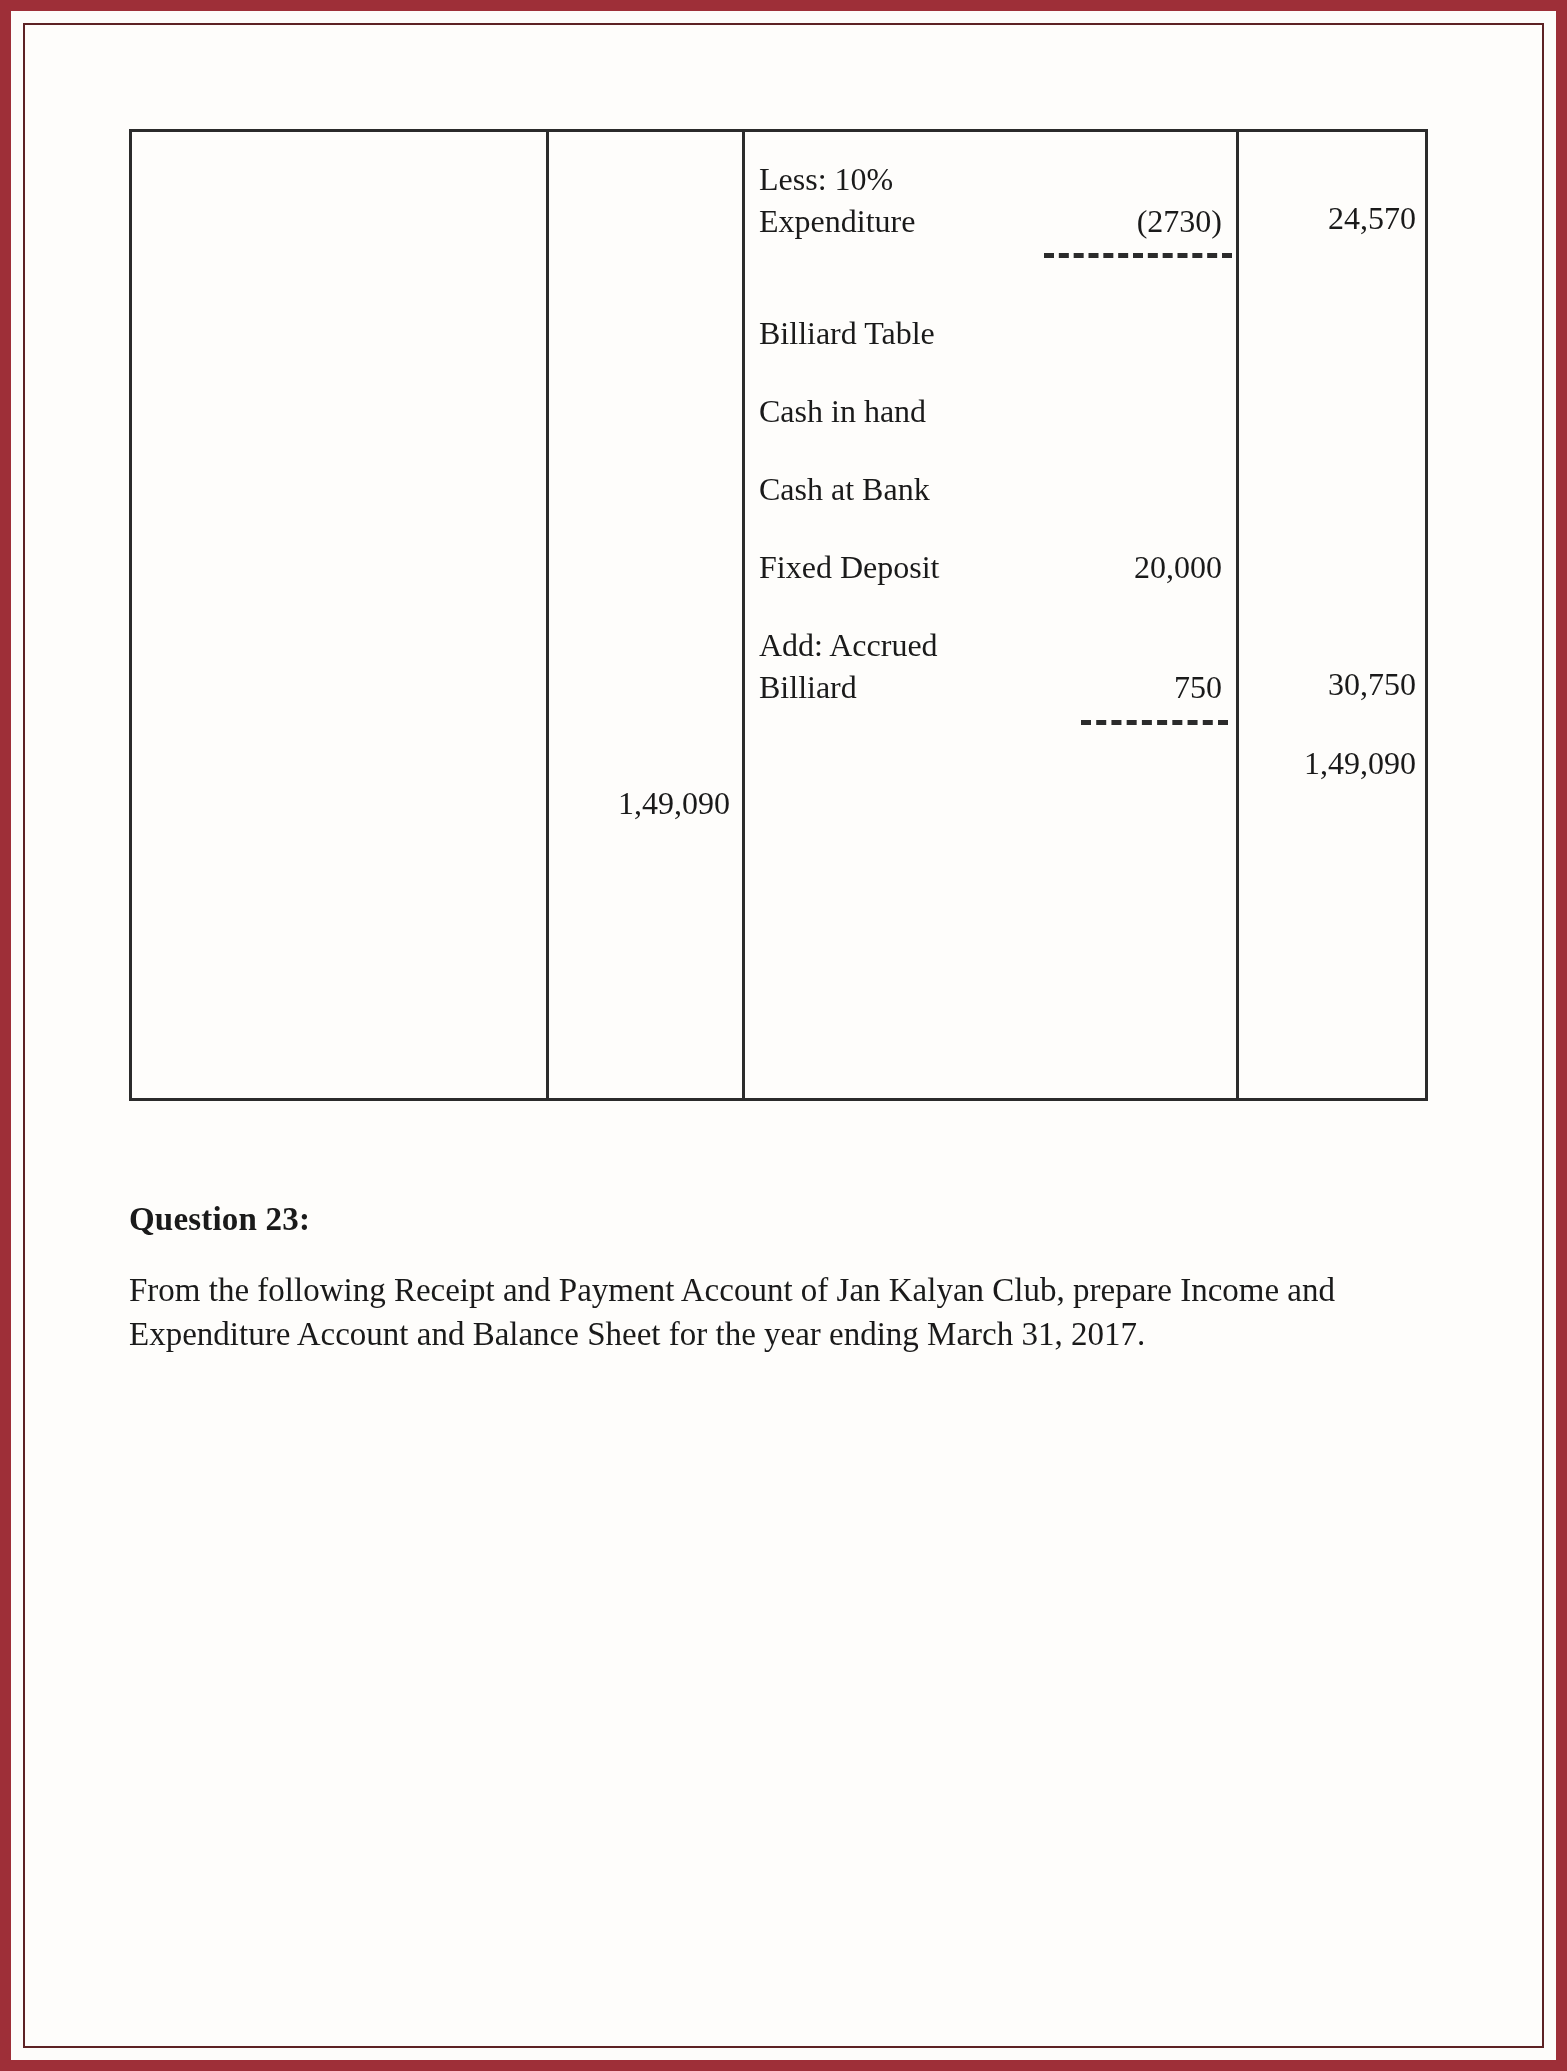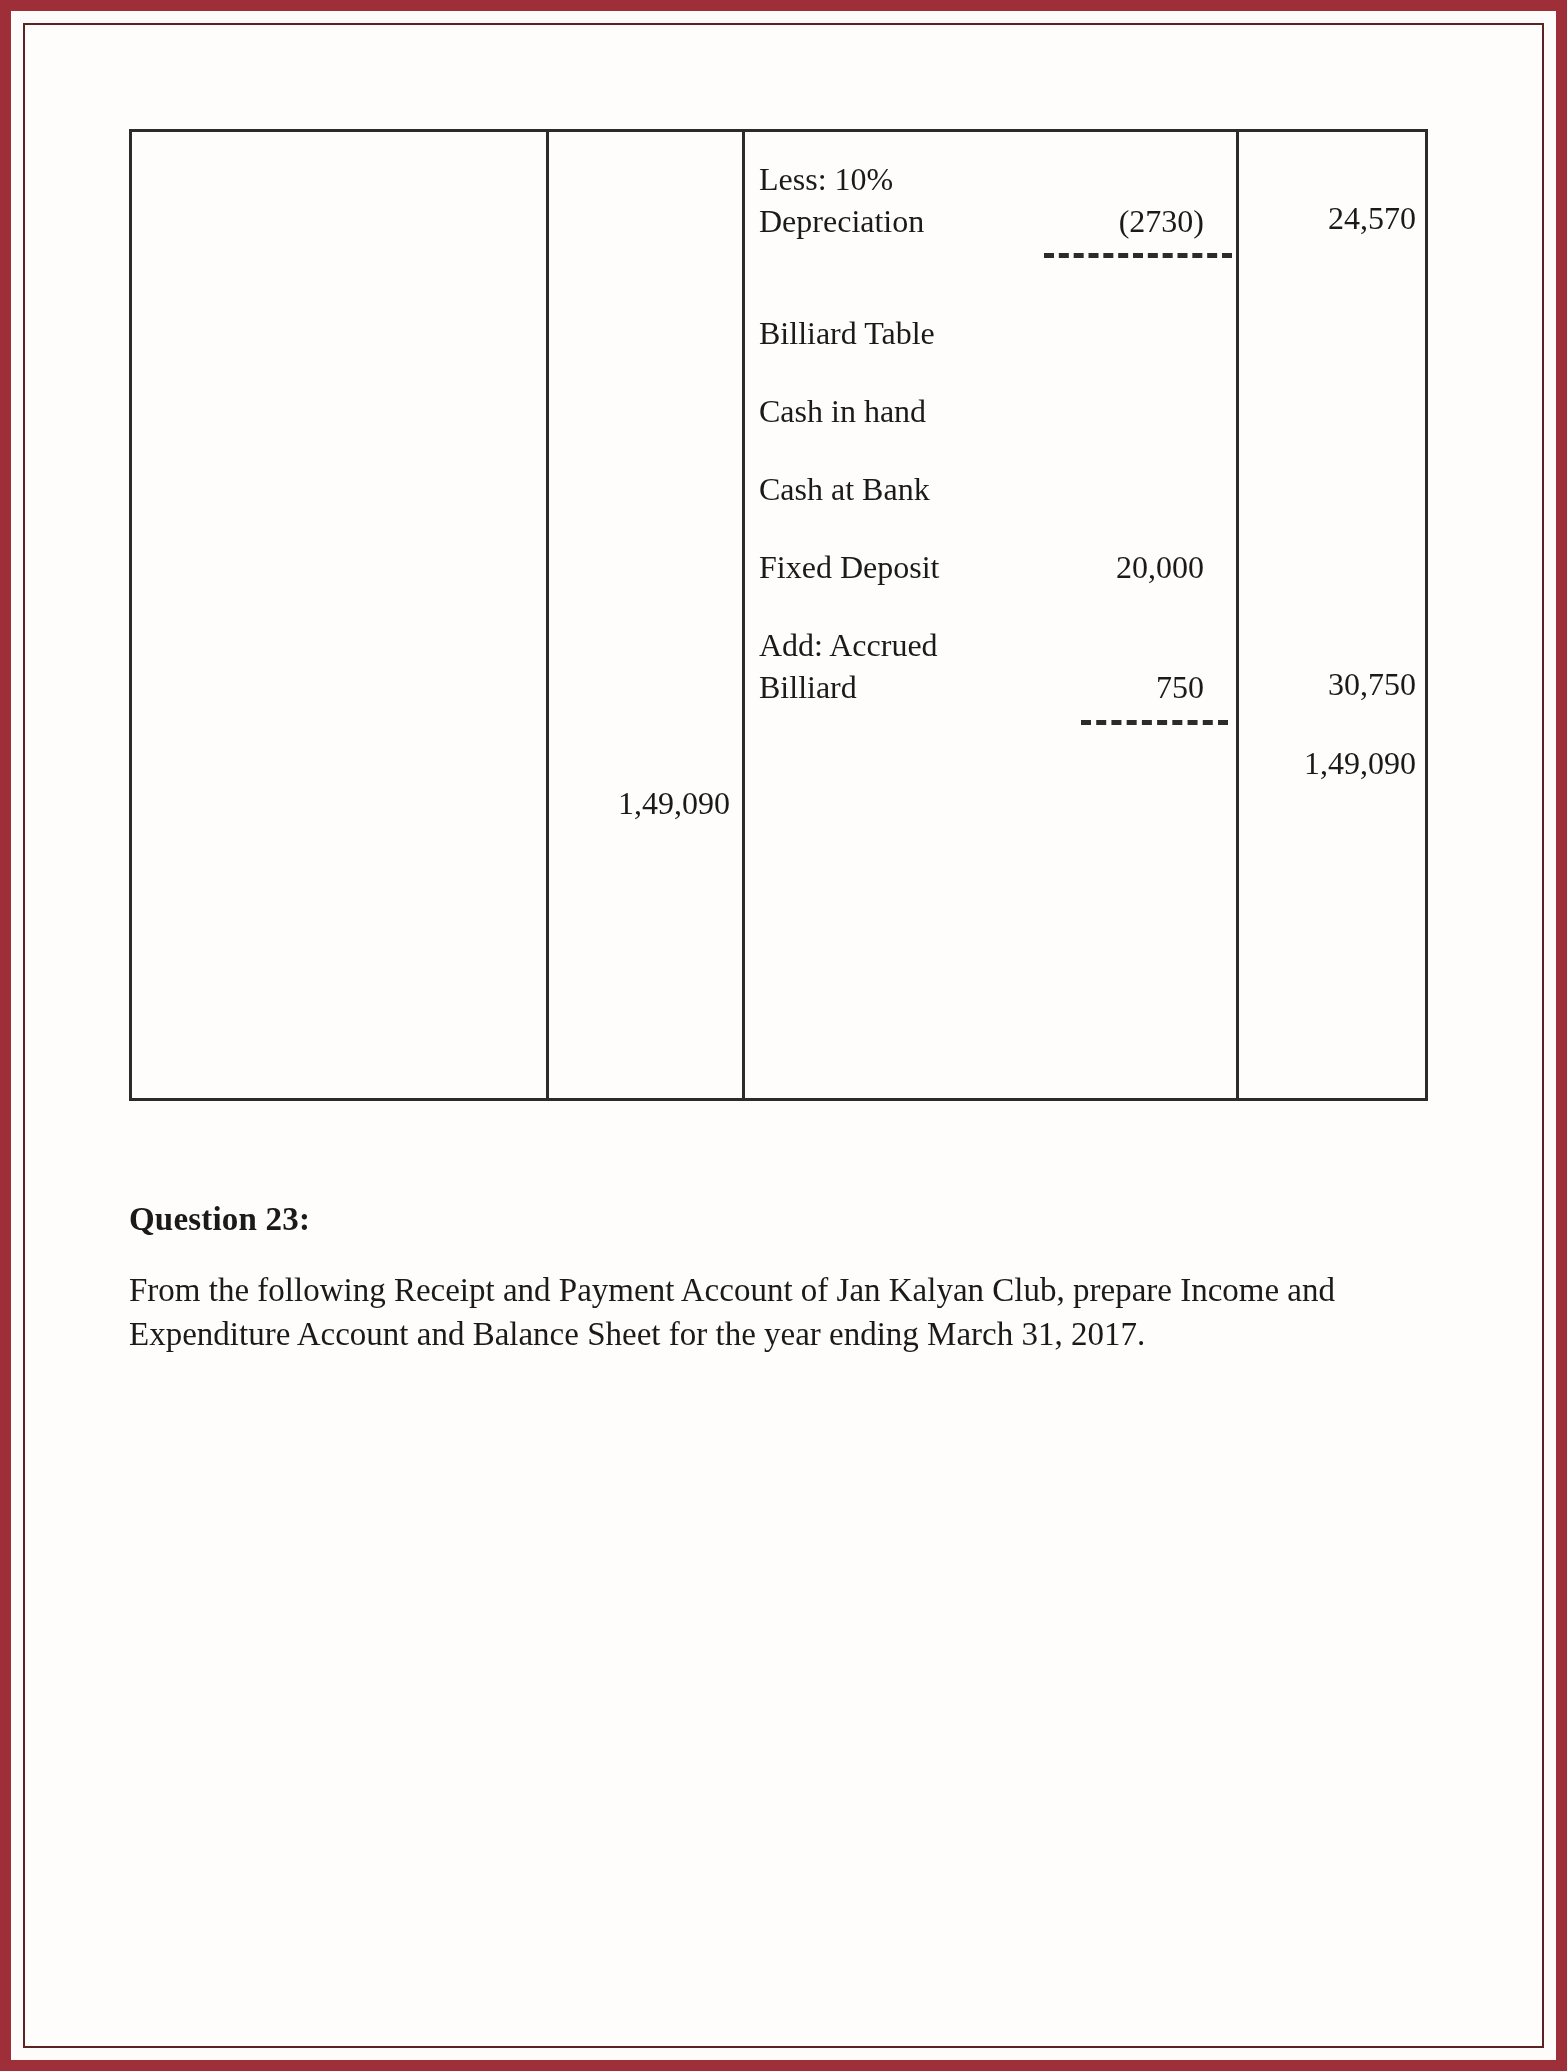--- a/index.html
+++ b/index.html
@@ -71,21 +71,21 @@
   }
   #col-particulars-left { left: 0;     width: 414px; }
   #col-amount-left      { left: 417px; width: 193px; }
   #col-particulars-right{ left: 613px; width: 491px; }
   #col-amount-right     { left: 1107px;width: 189px; }
 
   
   .entry {
     position: absolute;
     left: 14px;
-    right: 24px;
+    right: 6px;
     font-size: 32px;
     line-height: 42px;
   }
   .entry .label {
     display: inline-block;
     max-width: 250px;
   }
   .entry .sub-amount {
     position: absolute;
     right: 8px;
@@ -144,21 +144,21 @@
 
     <div class="col" id="col-amount-left">
       <div class="amount-cell" style="top: 653px;">1,49,090</div>
     </div>
 
     <div class="col" id="col-particulars-right">
 
       <div class="entry" style="top: 26px;">
         <span class="label">
           <span>Less: 10%</span><br>
-          <span>Depreciation</span>
+          <span>Expenditure</span>
         </span>
         <span class="sub-amount low" style="bottom: 0; margin-left: 20px;">(2730)</span>
       </div>
       <div class="dash-rule" style="left: 299px; width: 188px; top: 121px;"></div>
 
       <div class="entry" style="top: 258px;">
         <span class="label">Cash in hand</span>
       </div>
 
       <div class="entry" style="top: 180px;">

